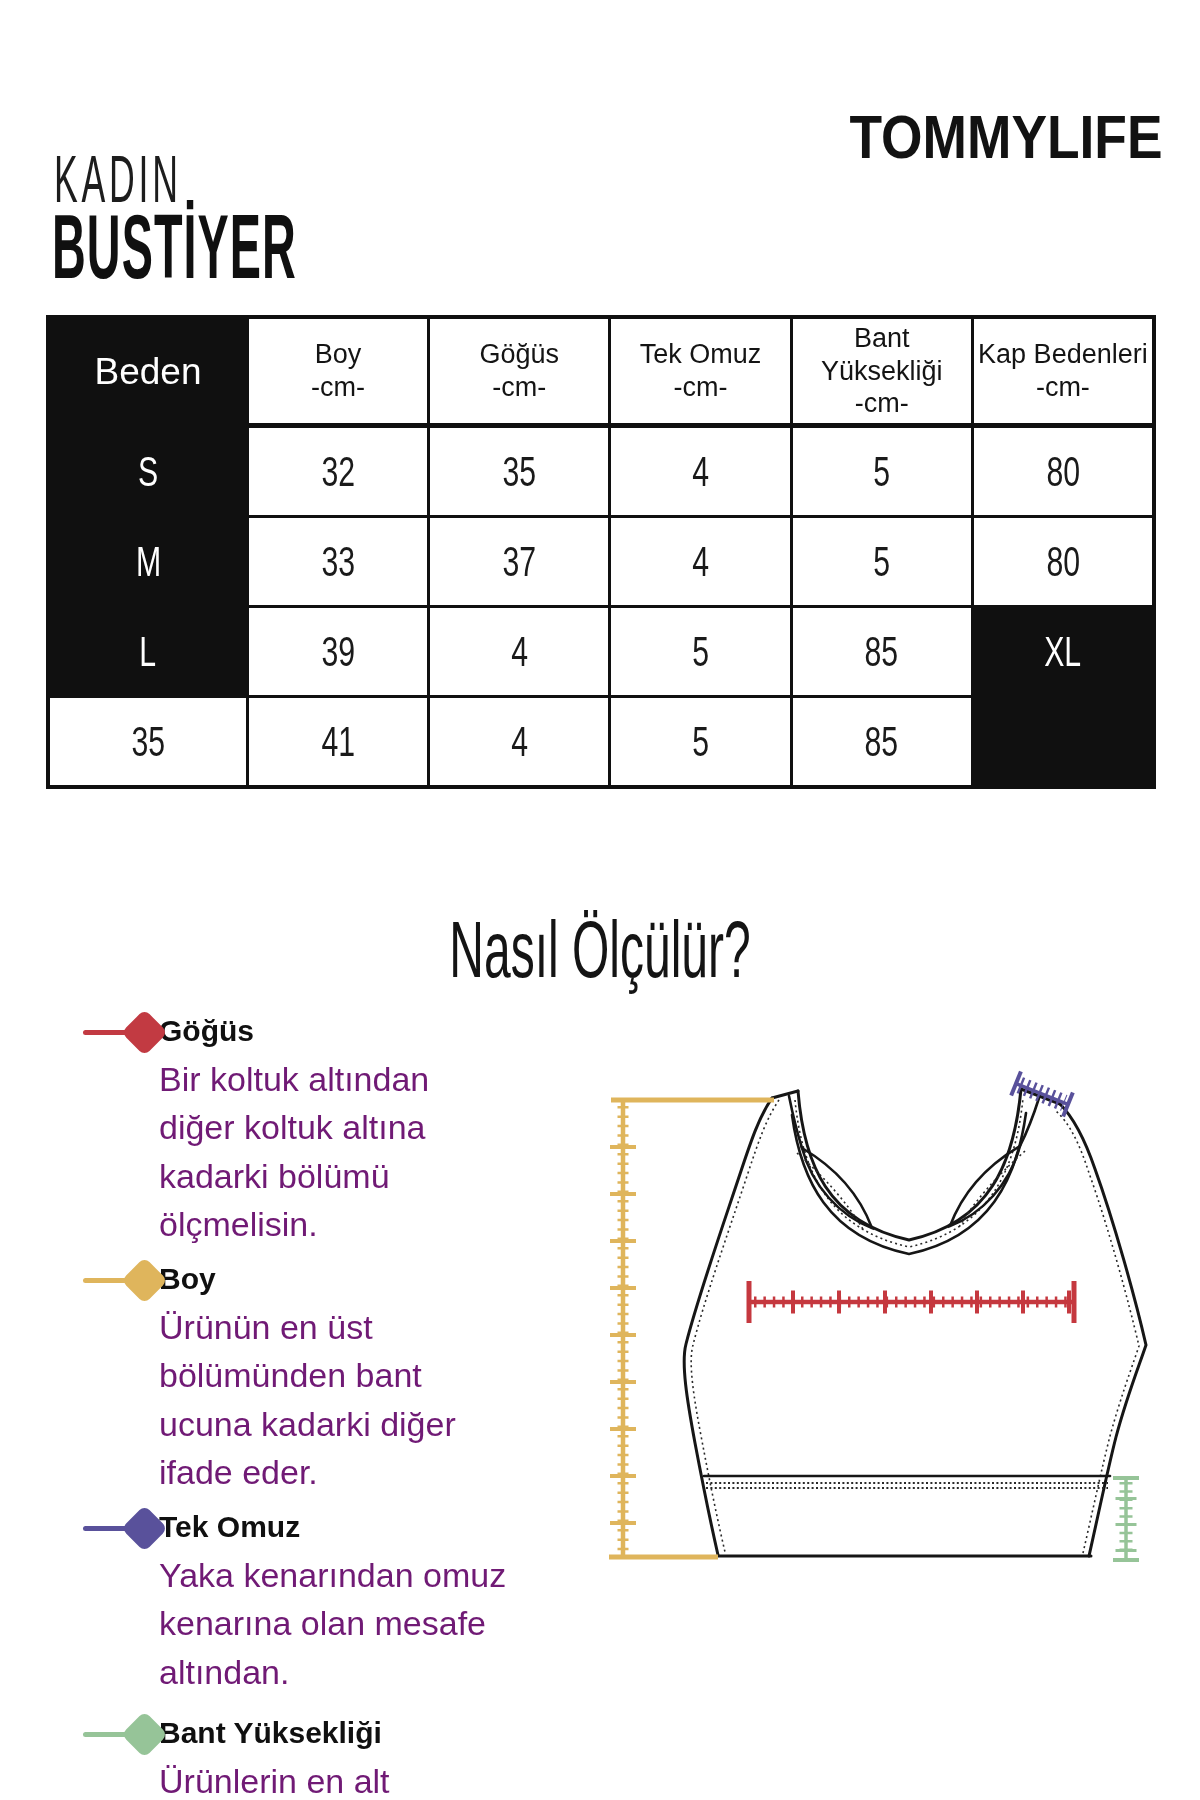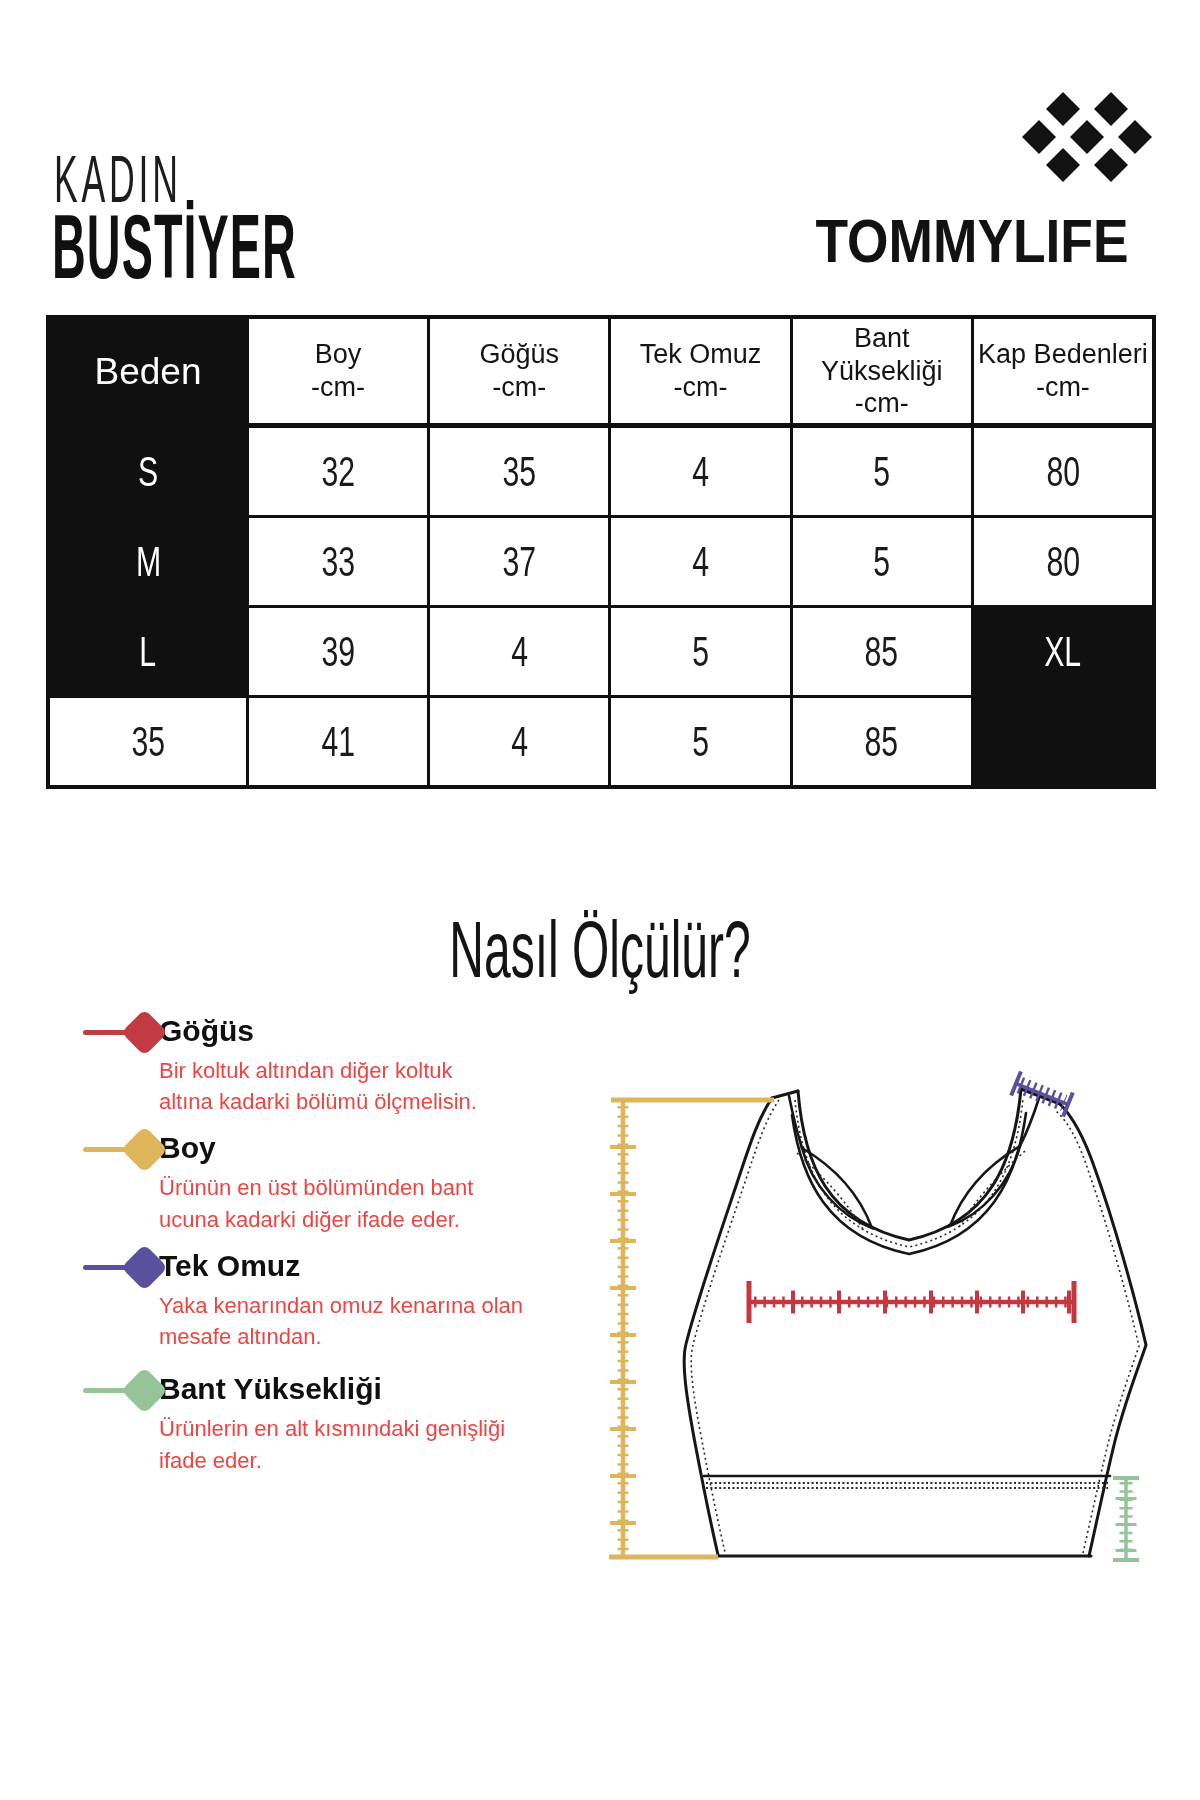--- a/index.html
+++ b/index.html
@@ -15,21 +15,21 @@
     letter-spacing:7px; color:#1d1d1d; line-height:1; white-space:nowrap;
     transform:scaleX(0.54); transform-origin:0 0;
   }
   .product {
     position:absolute; left:46px; top:202px; font-size:90px; font-weight:700;
     letter-spacing:2px; color:#101010; line-height:1; white-space:nowrap;
     transform:scaleX(0.52); transform-origin:0 0;
   }
   .brand {
     position:absolute; right:40px; top:90px; width:330px;
-    display:flex; flex-direction:column; align-items:flex-end;gap:10px;
+    display:flex; flex-direction:row; align-items:flex-start;
   }
   .brand-mark { width:134px; height:94px; }
   .brand-name {
     margin-top:16px; font-size:62px; font-weight:700; color:#121212;
     line-height:1; white-space:nowrap; transform:scaleX(0.86); transform-origin:center top;
   }
 
   
   .size-table {
     position:absolute; left:40px; top:315px; width:1110px; height:474px;
@@ -49,21 +49,21 @@
   .measure-title {
     position:absolute; left:0; top:906px; width:100%; text-align:center;
     font-size:80px; font-weight:400; color:#141414; line-height:1.1;
     transform:scaleX(0.6); transform-origin:center top;
   }
 
   .legend { position:absolute; left:65px; top:1014px; width:480px; }
   .legend-item { position:relative; padding-left:88px; margin-bottom:14px; }
   .legend-item:nth-child(3) { margin-bottom:20px; }
   .legend-item h3 { font-size:30px; font-weight:700; color:#101010; margin:0 0 7px; }
-  .legend-item p { font-size:22px; line-height:1.42; color:#ef4444; width:352px; }
+  .legend-item p { font-size:34px; line-height:1.42; color:#701a75; width:352px; }
   .legend-item:nth-child(3) p { width:440px; }
   .marker { position:absolute; left:0; top:0; width:92px; height:40px; }
   .mline { position:absolute; left:12px; top:16px; width:52px; height:5px; border-radius:2.5px; }
   .mdiamond { position:absolute; left:57px; top:2px; width:33px; height:33px; border-radius:7px; transform:rotate(45deg); }
   .c-gogus  .mline, .c-gogus  .mdiamond { background:#c23a42; }
   .c-boy    .mline, .c-boy    .mdiamond { background:#dfb55c; }
   .c-omuz   .mline, .c-omuz   .mdiamond { background:#59519b; }
   .c-bant   .mline, .c-bant   .mdiamond { background:#96c498; }
 
   .diagram { position:absolute; left:560px; top:1060px; width:600px; height:520px; }

